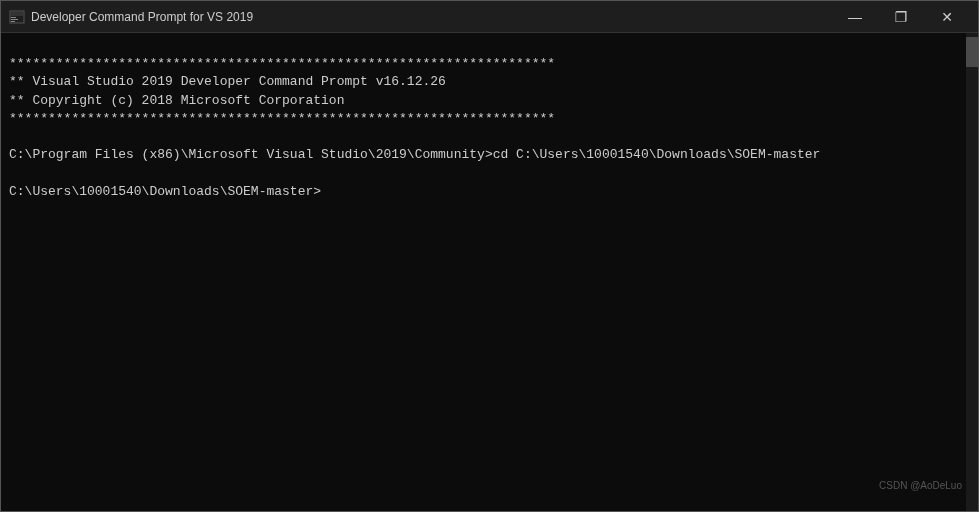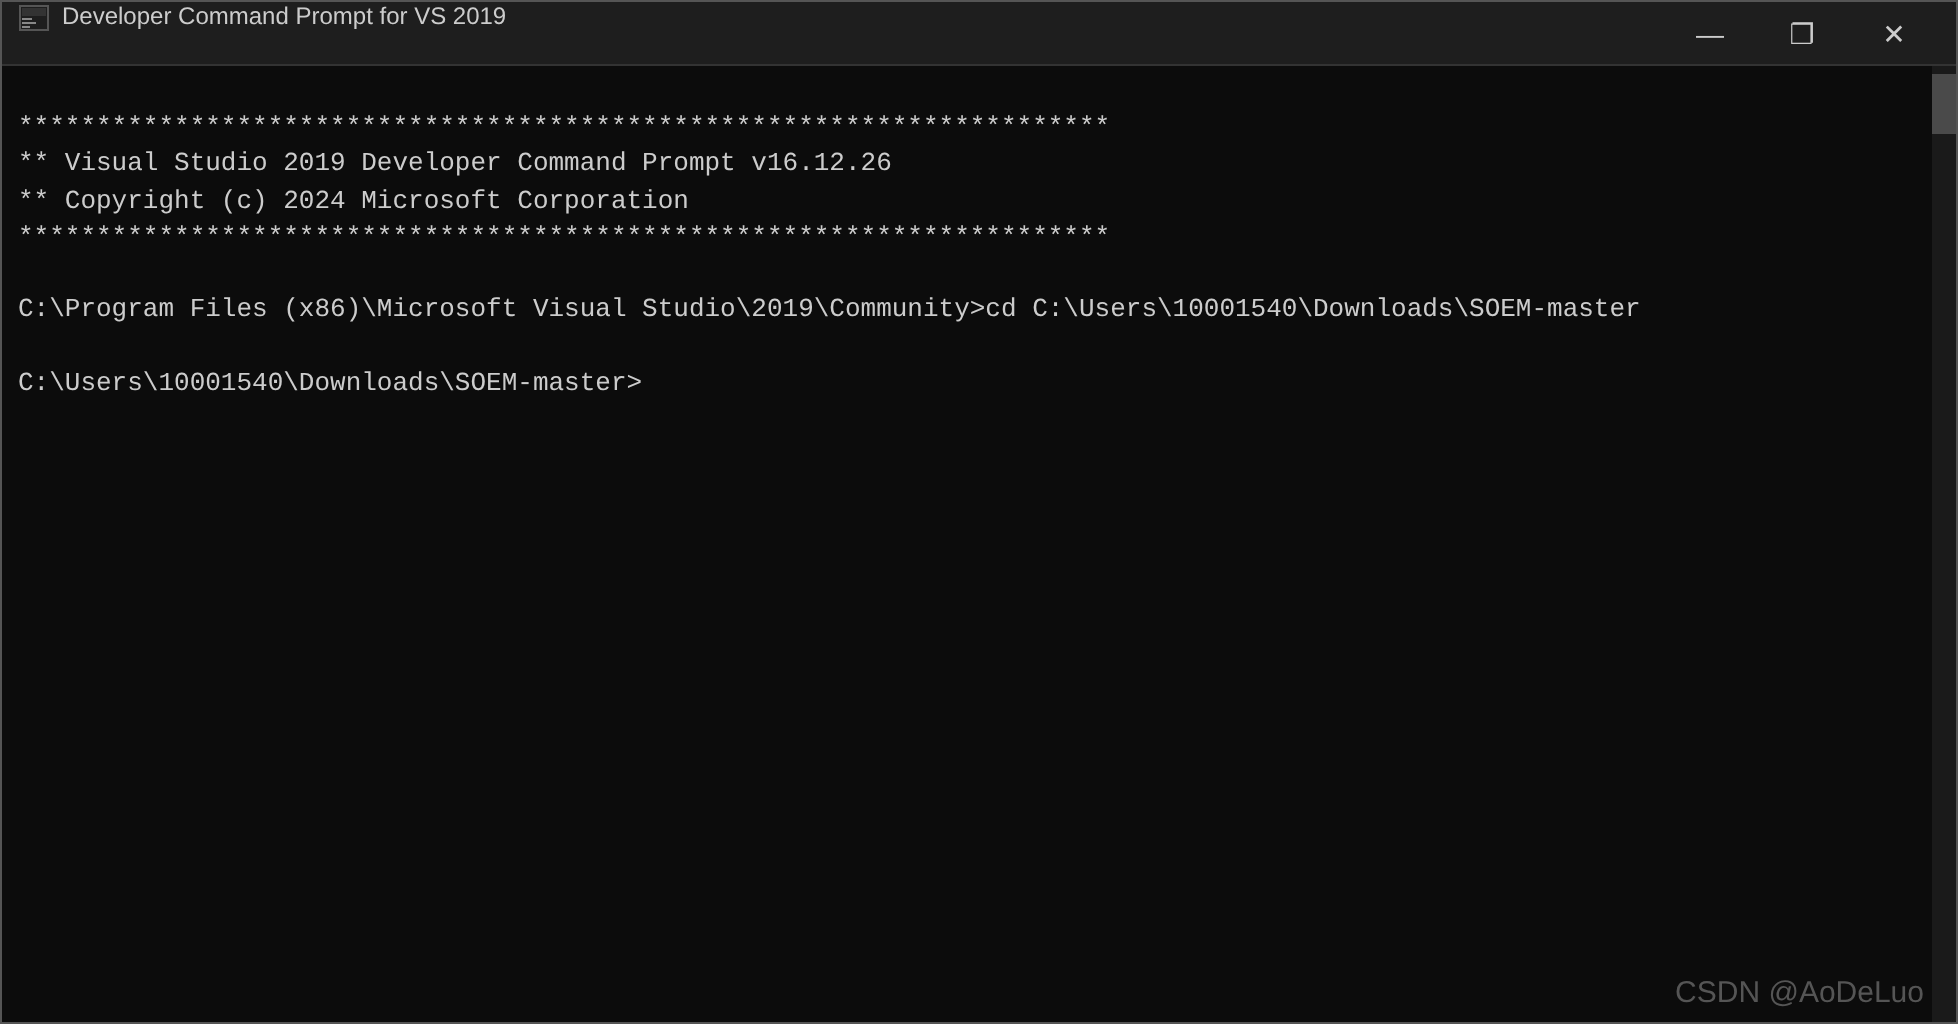--- a/index.html
+++ b/index.html
@@ -21,21 +21,21 @@
       height: 512px;
       display: flex;
       flex-direction: column;
       border: 1px solid #555;
     }
 
     .title-bar {
       background: #1e1e1e;
       height: 32px;
       display: flex;
-      align-items: flex-start;
+      align-items: center;
       padding: 0 8px;
       border-bottom: 1px solid #333;
       flex-shrink: 0;
     }
 
     .title-bar-icon {
       width: 16px;
       height: 16px;
       margin-right: 6px;
       flex-shrink: 0;
@@ -94,25 +94,25 @@
     .scrollbar-thumb {
       width: 12px;
       height: 30px;
       background: #4a4a4a;
       position: absolute;
       top: 4px;
     }
 
     .watermark {
       position: absolute;
-      bottom: 6px;
+      bottom: 20px;
       right: 16px;
       color: #555555;
       font-family: 'Segoe UI', Arial, sans-serif;
-      font-size: 15px;
+      font-size: 10px;
       margin-top: 20px;
     }
   </style>
 </head>
 <body>
 
 <div class="window">
   <div class="title-bar">
     <div class="title-bar-icon">
       <svg width="16" height="16" viewBox="0 0 16 16">
@@ -128,21 +128,21 @@
       <button class="title-bar-btn">—</button>
       <button class="title-bar-btn">❐</button>
       <button class="title-bar-btn close">✕</button>
     </div>
   </div>
 
   <div class="console-area">
     <div class="console-text">
 <span>**********************************************************************</span>
 <span>** Visual Studio 2019 Developer Command Prompt v16.12.26</span>
-<span>** Copyright (c) 2024 Microsoft Corporation</span>
+<span>** Copyright (c) 2018 Microsoft Corporation</span>
 <span>**********************************************************************</span>
 <span></span>
 <span>C:\Program Files (x86)\Microsoft Visual Studio\2019\Community&gt;cd C:\Users\10001540\Downloads\SOEM-master</span>
 <span></span>
 <span>C:\Users\10001540\Downloads\SOEM-master&gt;</span>
     </div>
 
     <div class="scrollbar">
       <div class="scrollbar-thumb"></div>
     </div>

